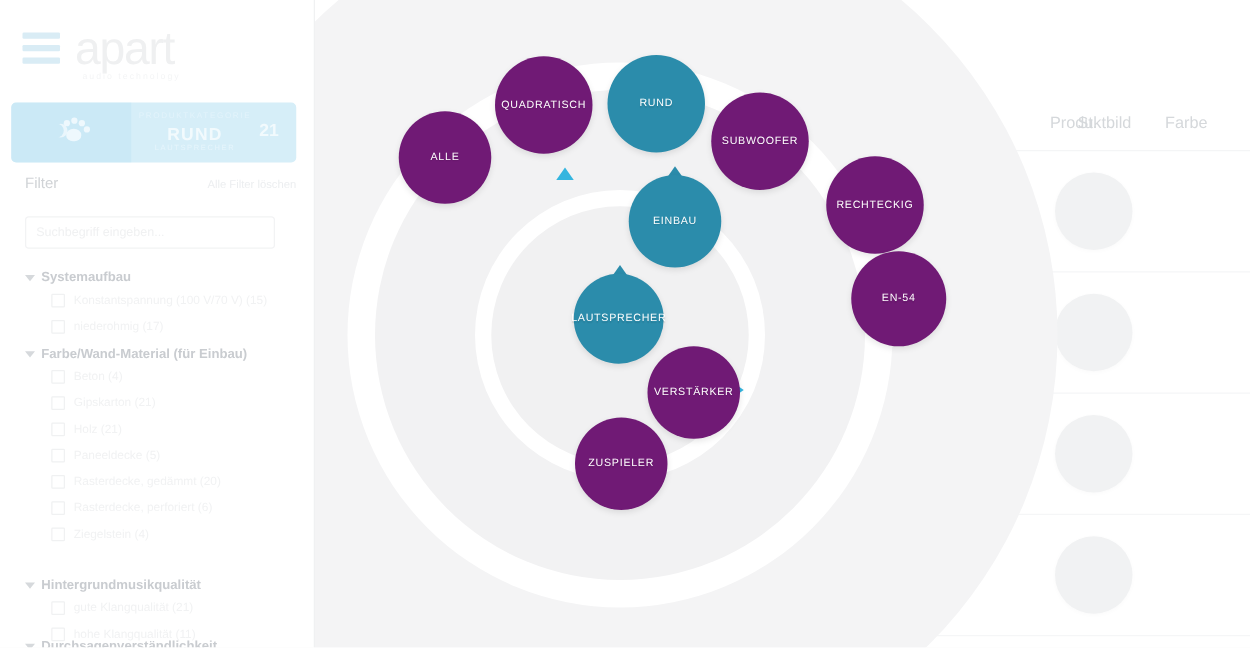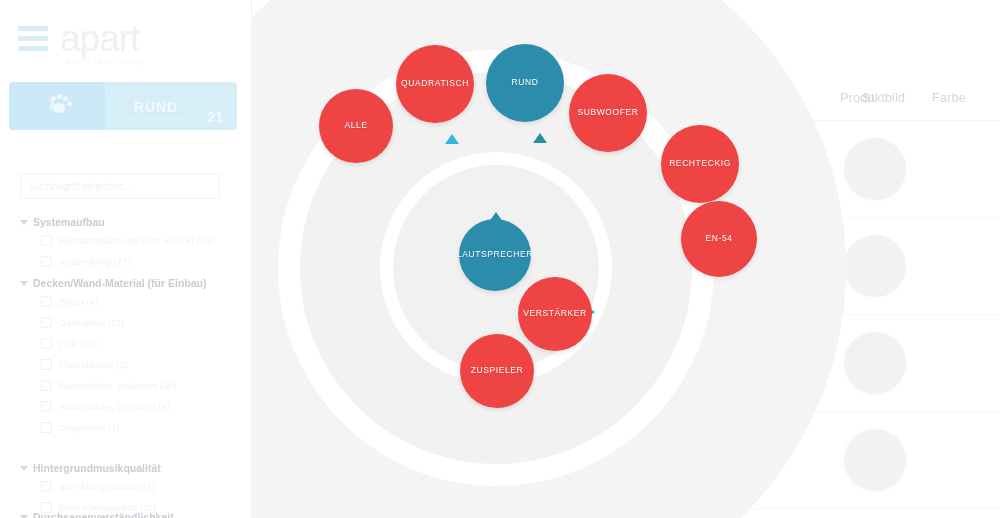--- a/index.html
+++ b/index.html
@@ -106,21 +106,20 @@
   #sel-sub {
     position: absolute; left: 0; right: 30px; top: 34px;
     text-align: center;
     font-size: 6px; letter-spacing: 1.3px;
     color: #e6f5fc;
   }
   #sel-count {
     position: absolute; right: 14px; top: 14px;
     font-size: 14px; font-weight: bold;
     color: #f2fafd;
-    margin-top: 13px;
   }
 
   #filter-head {
     position: absolute; left: 20px; right: 14px; top: 139px;
     display: flex; justify-content: space-between; align-items: baseline;
   }
   #filter-title { font-size: 12px; color: #d0d3d6; }
   #filter-reset { font-size: 9px; color: #eceef0; }
 
   #search-box {
@@ -242,21 +241,21 @@
     display: flex; align-items: center; justify-content: center;
     color: #ffffff;
     text-align: center;
     line-height: 1.15;
     letter-spacing: 0.6px;
     box-shadow: 0 2px 5px rgba(0,0,0,0.10);
     pointer-events: auto;
     cursor: pointer;
     box-sizing: border-box;
   }
-  .bubble.light { background: #ef4444; }
+  .bubble.light { background: #701a75; }
   .bubble.dark  { background: #2b8cab; }
   .bubble .lbl {
     font-size: 8.5px;
     padding: 0 4px;
     text-shadow: 0 1px 1px rgba(0,0,0,0.12);
     white-space: pre-line;
   }
   .tipmark {
     position: absolute;
     width: 0; height: 0;
@@ -336,20 +335,23 @@
       <span class="lbl">RECHTECKIG</span>
     </div>
 
     <div class="bubble light" style="left:681px; top:201px; width:76px; height:76px;text-align:right;">
       <span class="lbl">EN-54</span>
     </div>
 
     <div class="tipmark light" style="left:445px; top:134px;"></div>
 
     <div class="tipmark dark" style="left:533px; top:133px;"></div>
+    <div class="bubble dark" style="left:503px; top:140px; width:74px; height:74px;">
+      <span class="lbl">EINBAU</span>
+    </div>
 
     <div class="tipmark dark" style="left:489px; top:212px;"></div>
     <div class="bubble dark" style="left:459px; top:219px; width:72px; height:72px;">
       <span class="lbl">LAUTSPRECHER</span>
     </div>
 
 
     <div class="tipmark right-light" style="left:585px; top:305px;"></div>
     <div class="bubble light" style="left:518px; top:277px; width:74px; height:74px;">
       <span class="lbl">VERSTÄRKER</span>
@@ -384,20 +386,24 @@
         </div>
       </div>
       <div id="sel-right">
         <div id="sel-cat">PRODUKTKATEGORIE</div>
         <div id="sel-value">RUND</div>
         <div id="sel-sub">LAUTSPRECHER</div>
         <div id="sel-count">21</div>
       </div>
     </div>
 
+    <div id="filter-head">
+      <div id="filter-title">Filter</div>
+      <div id="filter-reset">Alle Filter löschen</div>
+    </div>
 
     <div id="search-box">
       <span>Suchbegriff eingeben...</span>
     </div>
 
     <div class="facet-group" style="top:214px;">
       <div class="facet-title">
         <span class="caret"></span>
         <span>Systemaufbau</span>
       </div>
@@ -407,21 +413,21 @@
       </div>
       <div class="facet-item">
         <span class="cb"></span>
         <span class="facet-label">niederohmig (17)</span>
       </div>
     </div>
 
     <div class="facet-group" style="top:275px;">
       <div class="facet-title">
         <span class="caret"></span>
-        <span>Decken/Wand-Material (für Einbau)</span>
+        <span>Farbe/Wand-Material (für Einbau)</span>
       </div>
       <div class="facet-item">
         <span class="cb"></span>
         <span class="facet-label">Beton (4)</span>
       </div>
       <div class="facet-item">
         <span class="cb"></span>
         <span class="facet-label">Gipskarton (21)</span>
       </div>
       <div class="facet-item">

